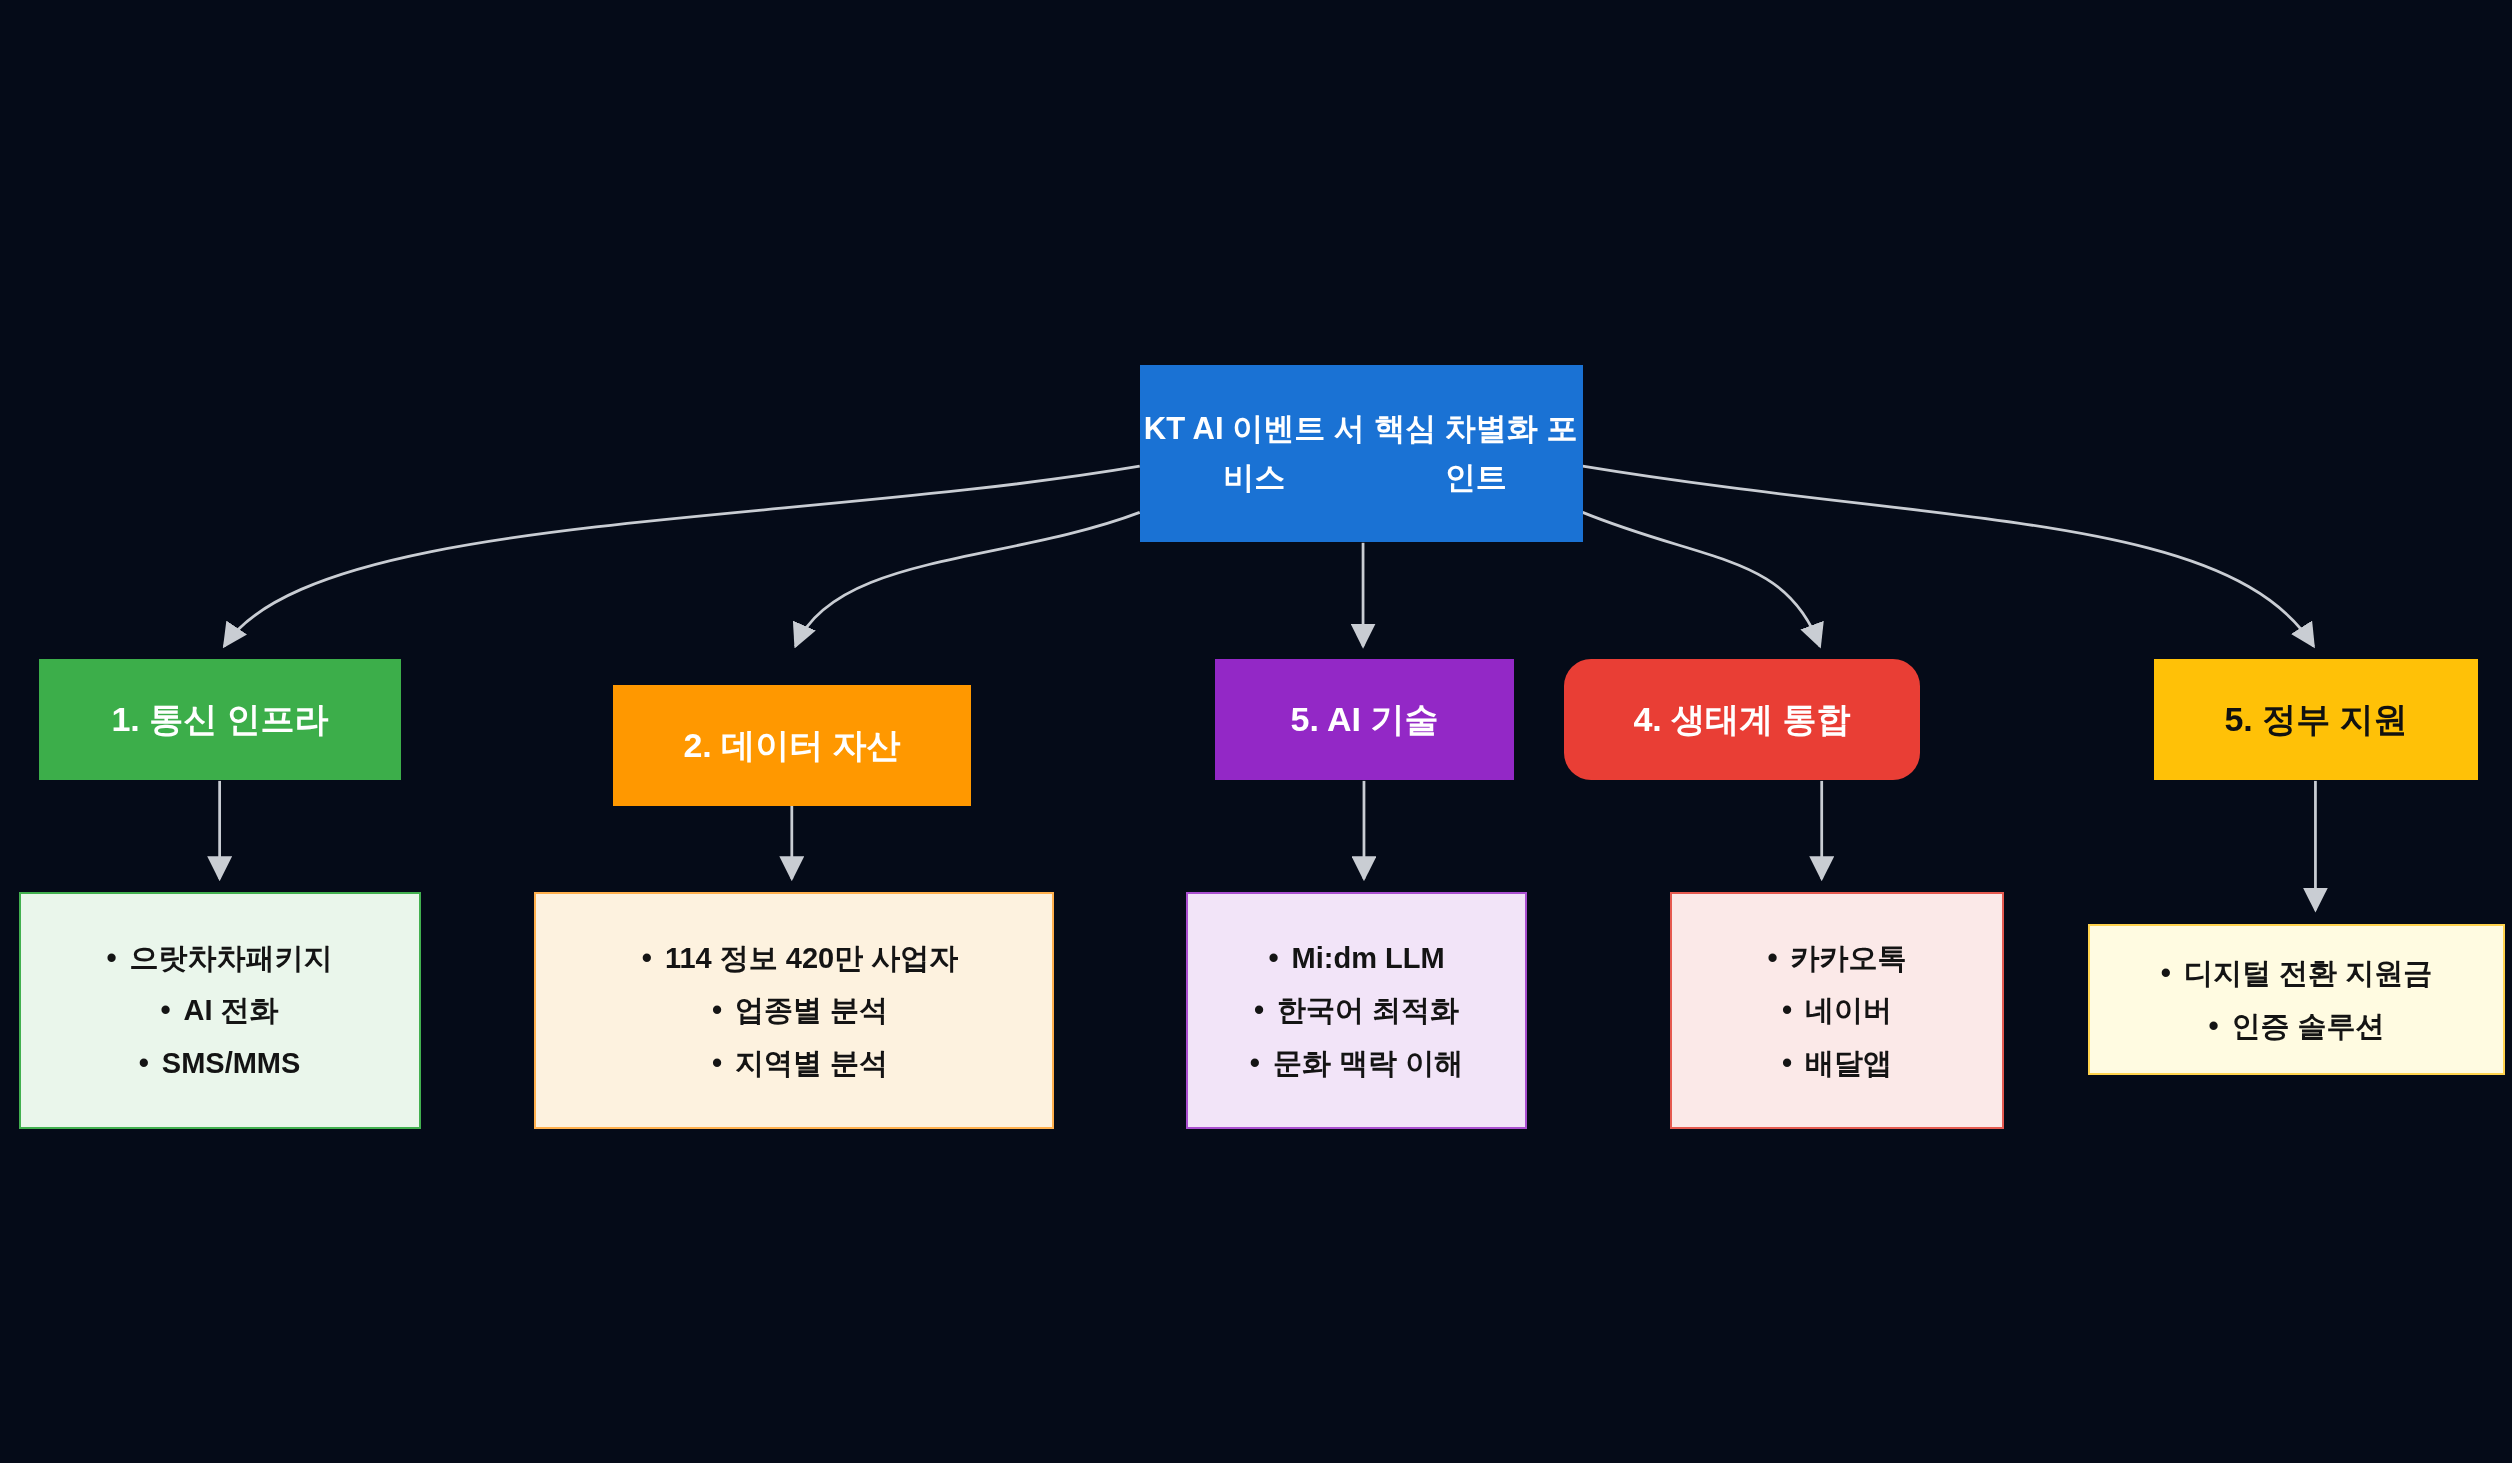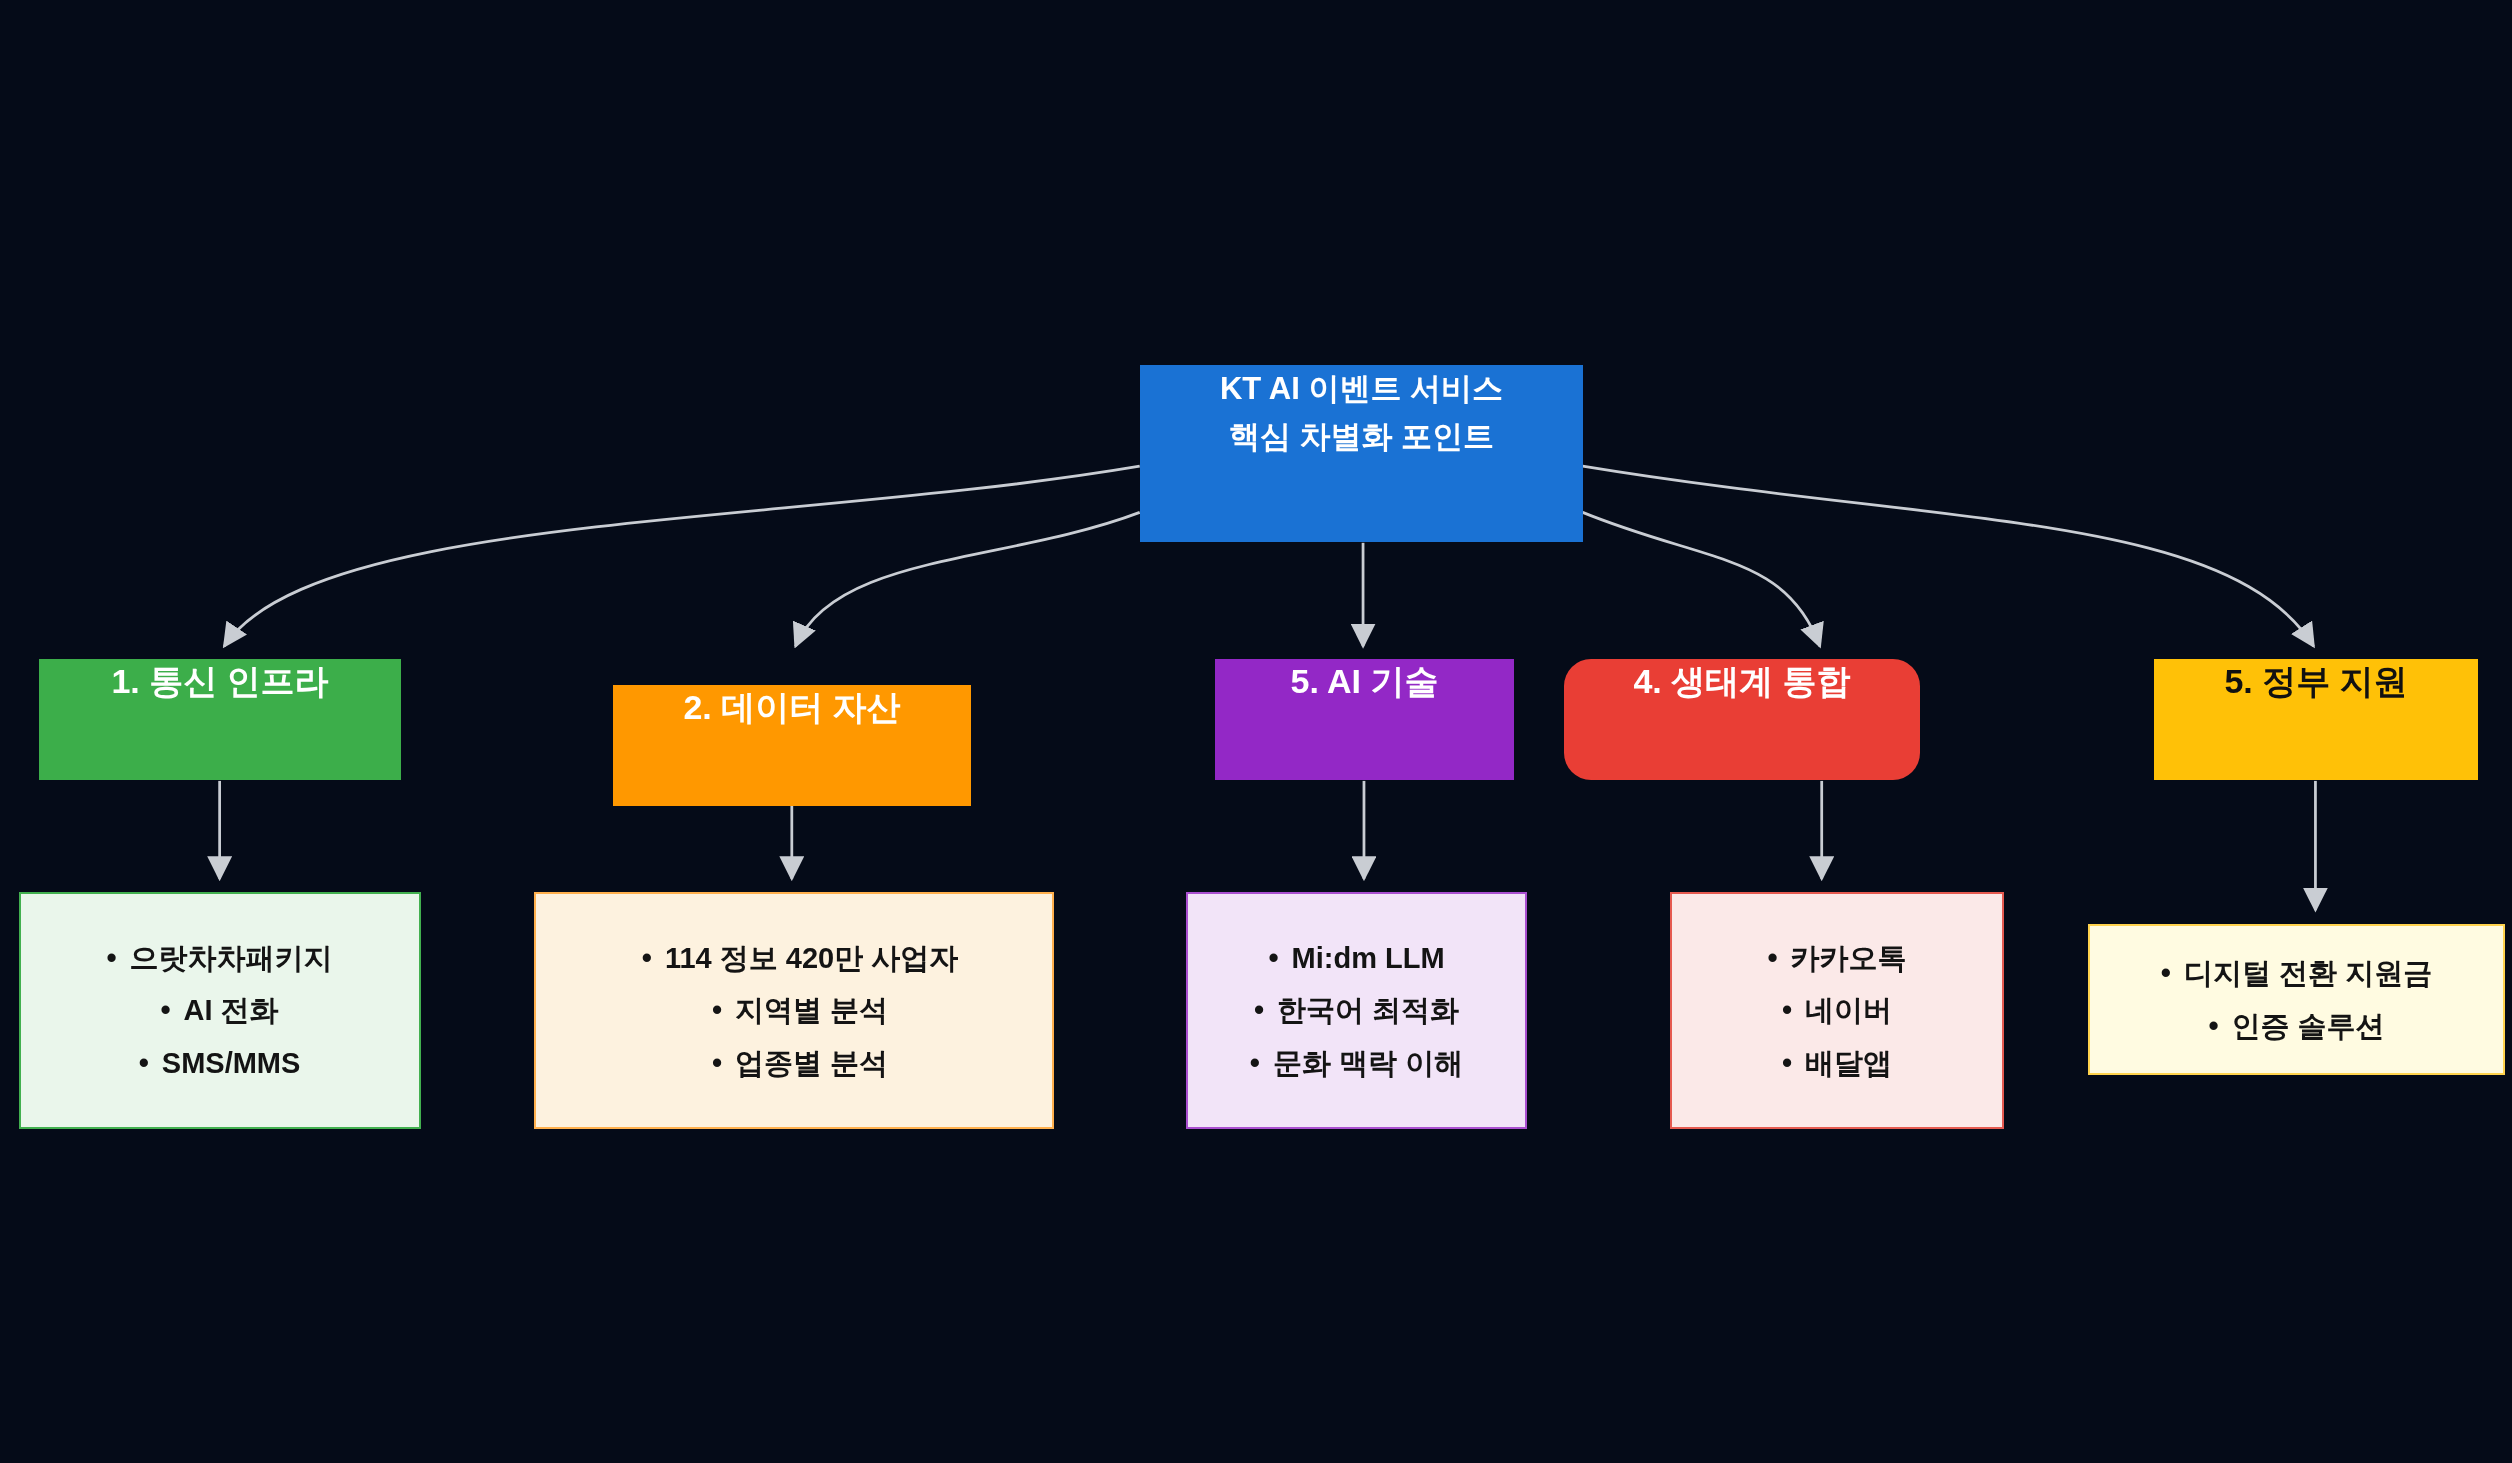--- a/index.html
+++ b/index.html
@@ -16,23 +16,22 @@
   .arrows .edge {
     fill: none;
     stroke: var(--arrow-color, #c9cdd3);
     stroke-width: 3;
   }
   .arrows marker path { fill: var(--arrow-color, #c9cdd3); }
 
   .node {
     position: absolute;
     display: flex;
-    flex-direction: column;
     align-items: center;
-    justify-content: flex-start;
+    justify-content: center;
     text-align: center;
   }
   .root {
     left: 1140px; top: 365px; width: 443px; height: 177px;
     background: var(--root-bg, #1a72d4);
     color: var(--root-text, #ffffff);
     font-size: 31px; font-weight: 700; line-height: 1.55;
   }
   .branch {
     top: 659px; height: 121px;
@@ -111,22 +110,22 @@
   <div class="detail d1">
     <ul>
       <li>으랏차차패키지</li>
       <li>AI 전화</li>
       <li>SMS/MMS</li>
     </ul>
   </div>
   <div class="detail d2">
     <ul>
       <li>114 정보 420만 사업자</li>
+      <li>업종별 분석</li>
       <li>지역별 분석</li>
-      <li>업종별 분석</li>
     </ul>
   </div>
   <div class="detail d3">
     <ul>
       <li>Mi:dm LLM</li>
       <li>한국어 최적화</li>
       <li>문화 맥락 이해</li>
     </ul>
   </div>
   <div class="detail d4">

